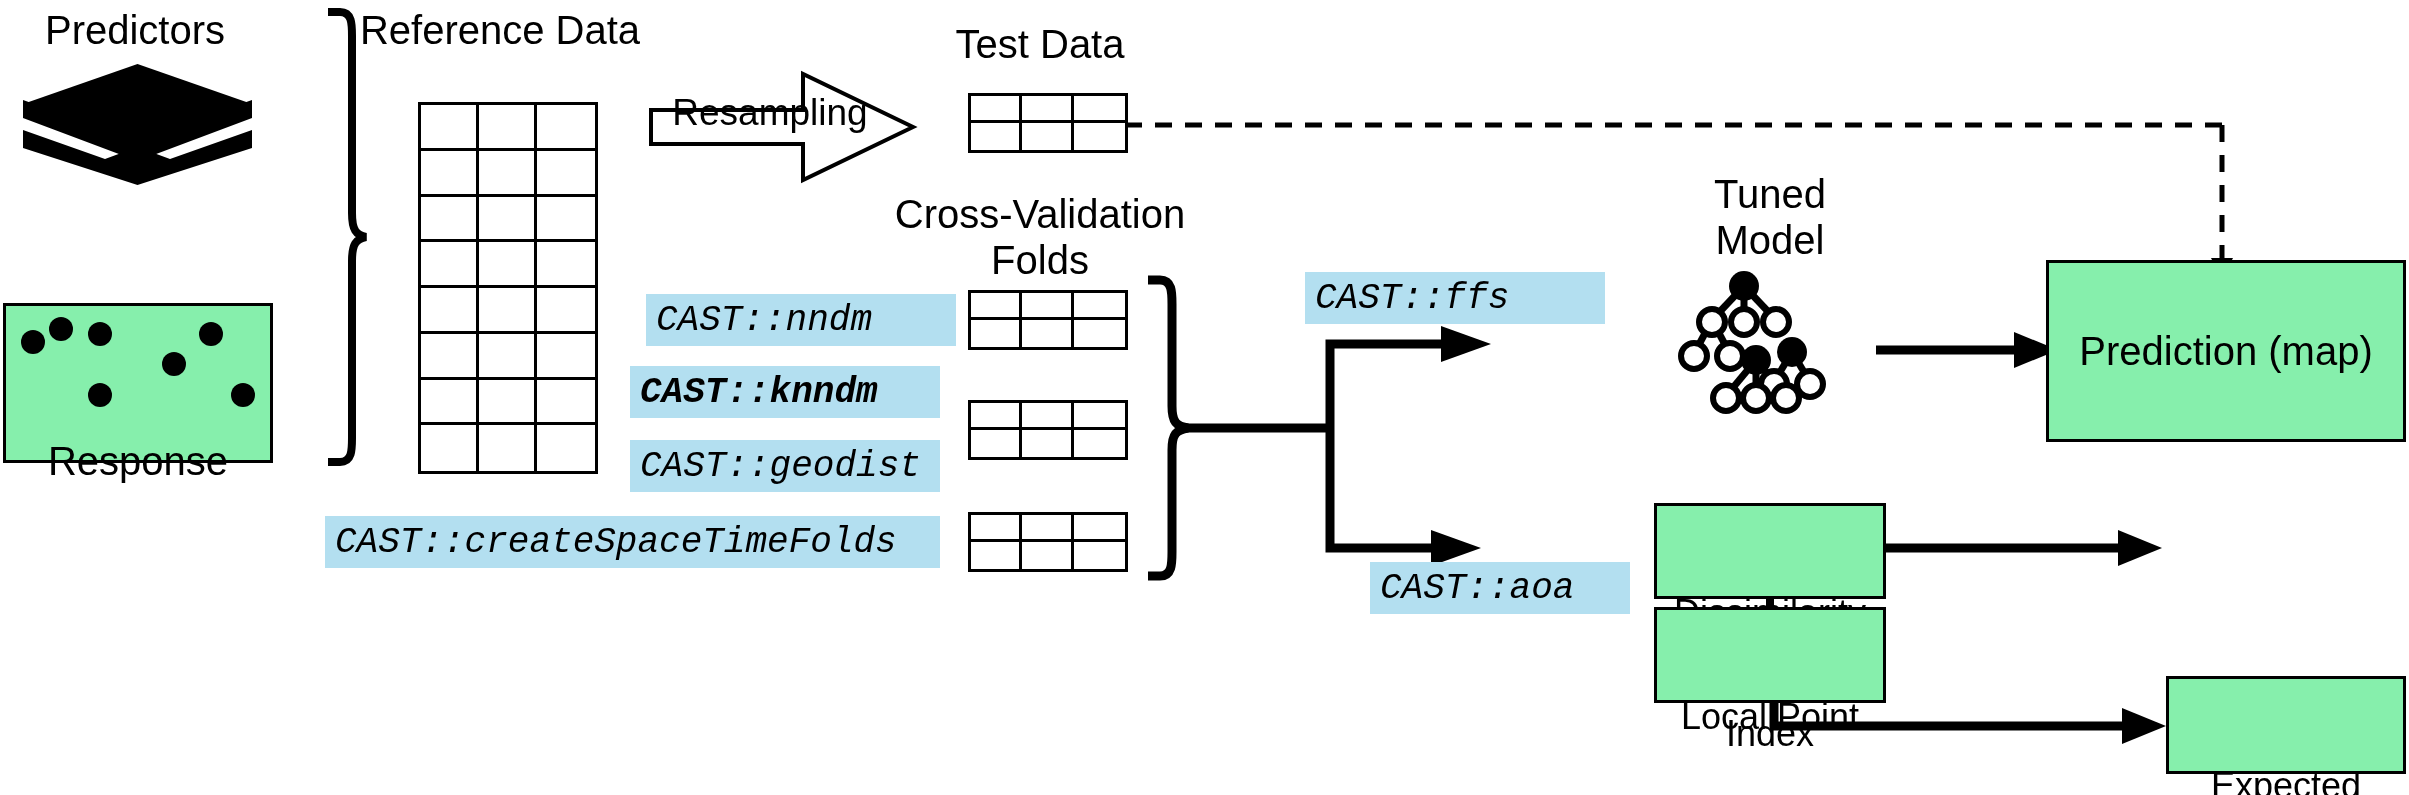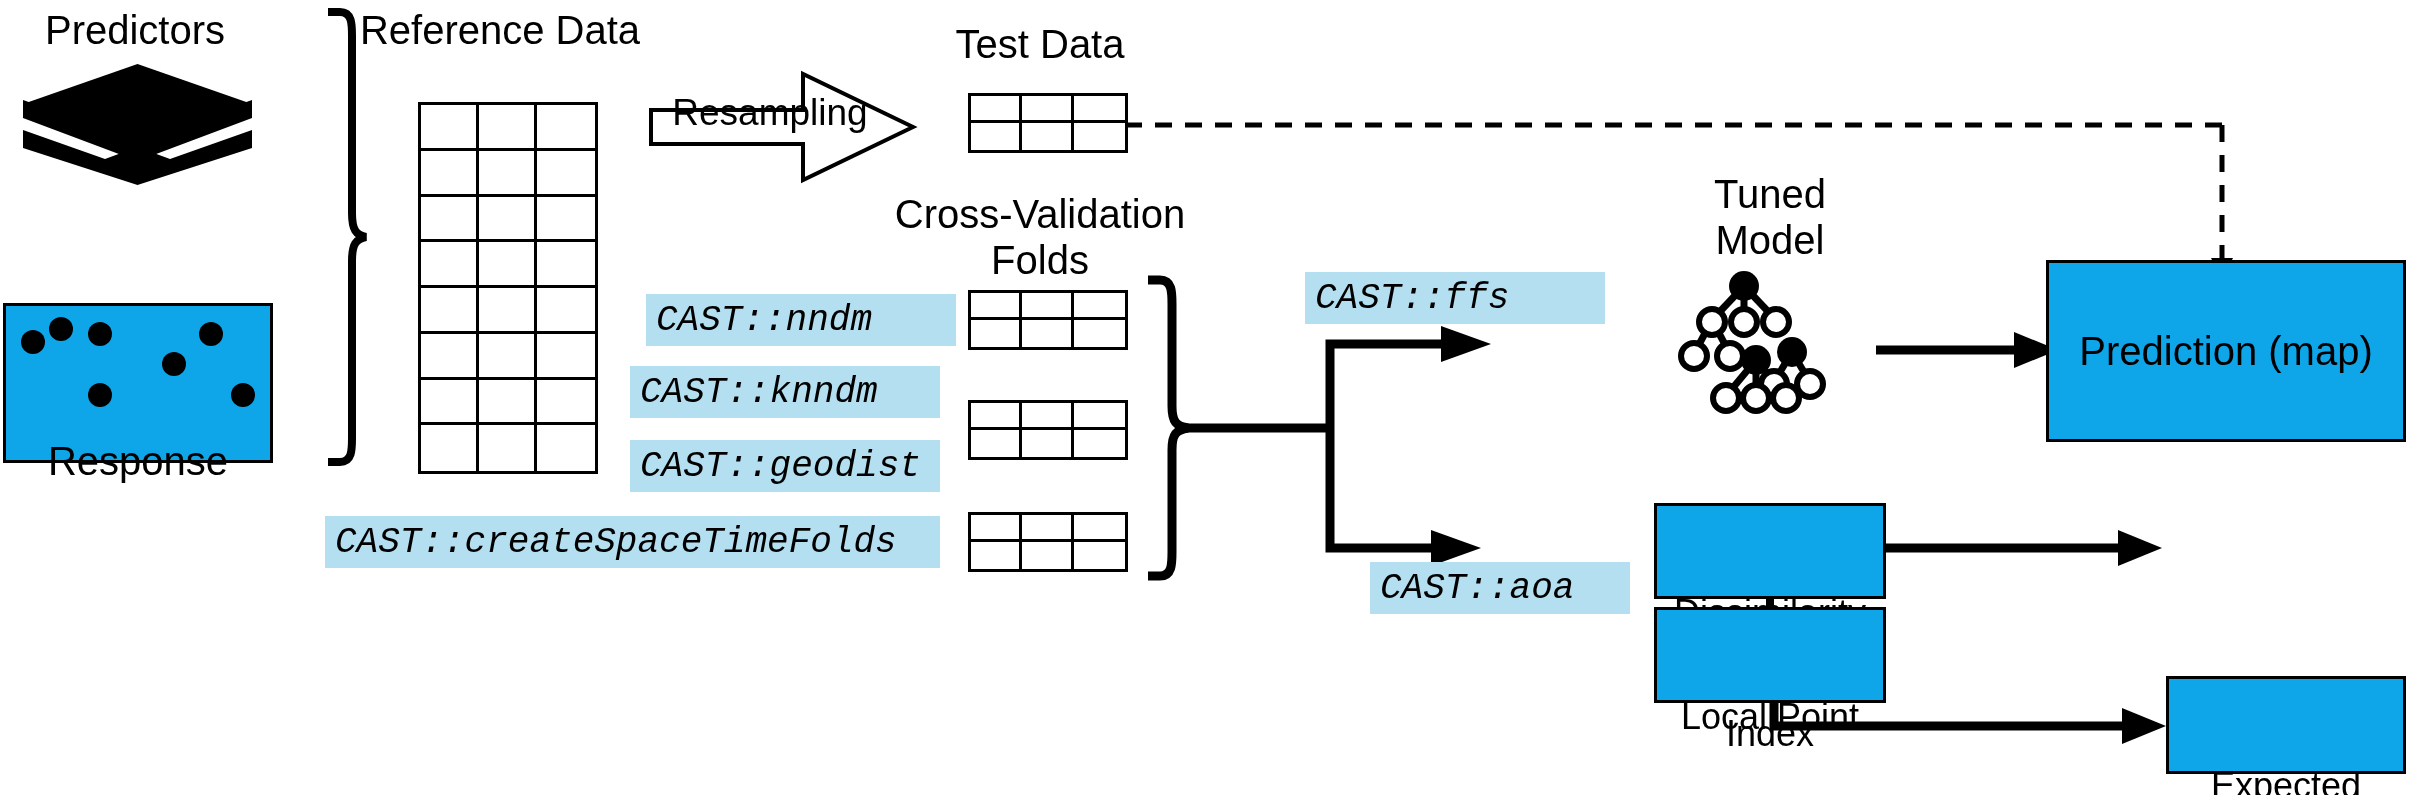--- a/index.html
+++ b/index.html
@@ -5,21 +5,21 @@
   html,body{margin:0;padding:0;background:#fff;}
   body{font-family:"Liberation Sans", sans-serif;}
   #stage{position:relative;width:2409px;height:795px;background:#ffffff;overflow:hidden;}
   .abs{position:absolute;}
   .lbl{font-family:"Liberation Sans", sans-serif;color:#000;white-space:pre;line-height:1.12;}
   .ttl{font-size:40px;text-align:center;}
   .boxtxt{font-size:40px;text-align:center;display:flex;align-items:center;justify-content:center;}
   .cast{font-family:"Liberation Mono","DejaVu Sans Mono",monospace;font-style:italic;
         font-size:36px;background:#b3dff0;color:#000;display:flex;align-items:center;
         padding:0 10px;white-space:pre;letter-spacing:0px;}
-  .obox{border:3px solid #000;background:#0ea5e9;box-sizing:border-box;}
+  .obox{border:3px solid #000;background:#86efac;box-sizing:border-box;}
   .grid{border:3px solid #000;box-sizing:border-box;display:grid;background:#fff;}
   .grid>i{border-right:3px solid #000;border-bottom:3px solid #000;box-sizing:border-box;display:block;}
   .vline{background:#000;}
   svg{display:block;overflow:visible;}
 </style>
 </head>
 <body>
 
 <div id="stage">
 
@@ -147,21 +147,21 @@
     <svg width="430" height="290" viewBox="0 0 430 290">
       <path d="M0 88 H148" fill="none" stroke="#000" stroke-width="9"></path>
       <path d="M144 88 V4 H260" fill="none" stroke="#000" stroke-width="9" stroke-linejoin="miter"></path>
       <path d="M144 88 V208 H250" fill="none" stroke="#000" stroke-width="9" stroke-linejoin="miter"></path>
       <polygon points="255,-14 305,4 255,22" fill="#000"></polygon>
       <polygon points="245,190 295,208 245,226" fill="#000"></polygon>
     </svg>
   </div>
 
   <div class="abs cast" style="left:630px;top:294px;width:290px;height:52px;margin-left:16px;">CAST::nndm</div>
-  <div class="abs cast" style="left:630px;top:366px;width:290px;height:52px;">CAST::knndm</div>
+  <div class="abs cast" style="left:630px;top:366px;width:290px;height:52px;font-weight:bold;">CAST::knndm</div>
   <div class="abs cast" style="left:630px;top:440px;width:290px;height:52px;">CAST::geodist</div>
   <div class="abs cast" style="left:325px;top:516px;width:595px;height:52px;">CAST::createSpaceTimeFolds</div>
 
   <div class="abs cast" style="left:1305px;top:272px;width:280px;height:52px;">CAST::ffs</div>
   <div class="abs cast" style="left:1370px;top:562px;width:240px;height:52px;">CAST::aoa</div>
 
   <div class="abs lbl ttl" style="left:1580px;top:172px;width:380px;">Tuned</div>
   <div class="abs lbl ttl" style="left:1580px;top:218px;width:380px;">Model</div>
 
   <div class="abs" style="left:1682px;top:272px;width:180px;height:160px;">

